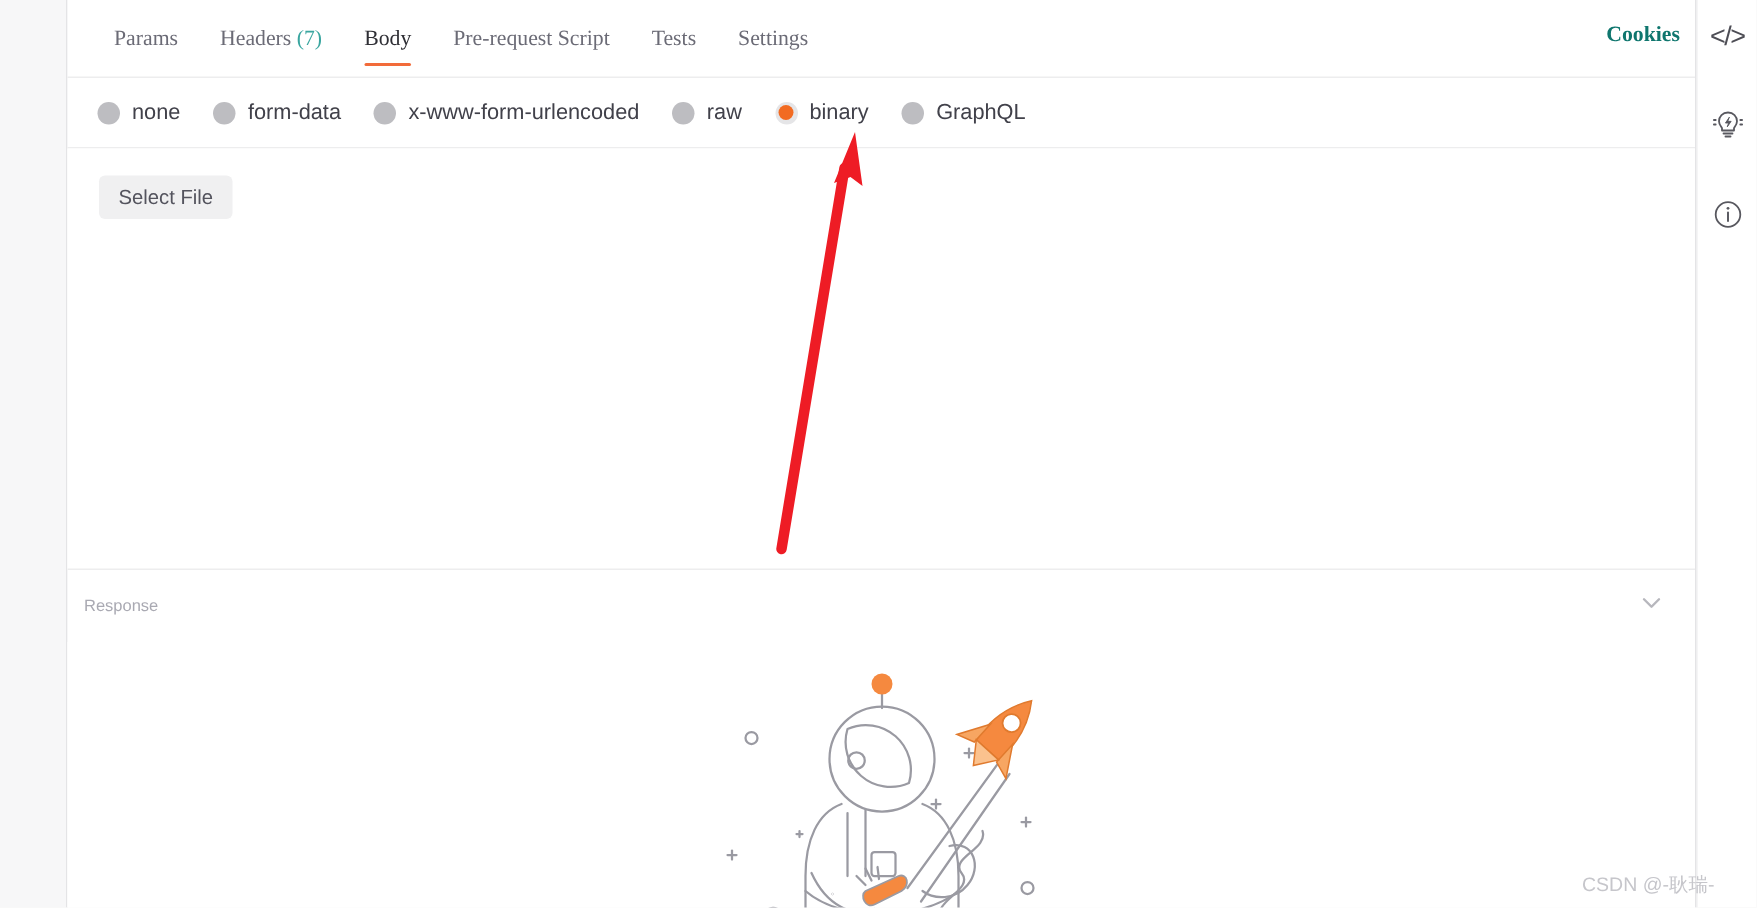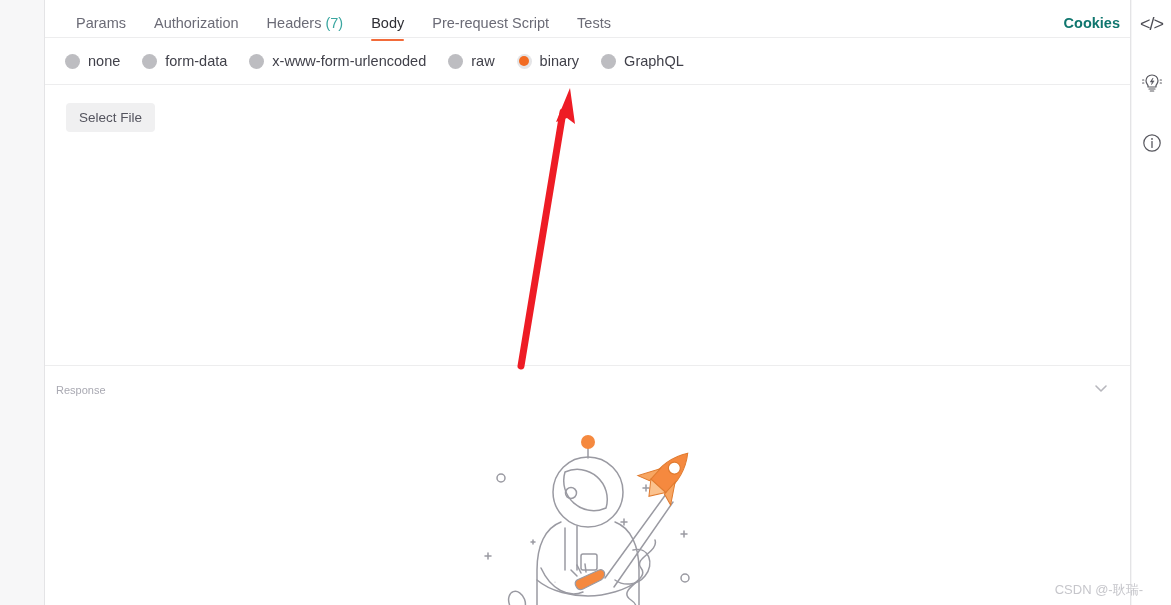--- a/index.html
+++ b/index.html
@@ -27,25 +27,26 @@
   .main {
     position: absolute; left: 45px; top: 0;
     width: 1086px; height: 605px;
     background: #ffffff;
     border-right: 1px solid #e4e4e6;
   }
 
   
   .tabbar {
     position: relative;
-    height: 38px;
+    height: 52px;
     border-bottom: 1px solid #ededee;
     display: flex;
-    align-items: flex-start;
+    align-items: center;
     padding-left: 17px;
+    font-family: Liberation Serif, serif;
   }
   .tab {
     position: relative;
     font-size: 14.5px;
     color: #6b6b76;
     padding: 15px 14px 0 14px;
     height: 45px;
     white-space: nowrap;
     cursor: pointer;
   }
@@ -209,35 +210,35 @@
 
   <div class="left-gutter"></div>
 
   <div class="main">
 
     <div class="tabbar">
       <div class="tab">
         <span>Params</span>
       </div>
       <div class="tab">
-        <span>Authorization</span>
-      </div>
-      <div class="tab">
         <span>Headers</span>
         <span class="count">(7)</span>
       </div>
       <div class="tab active">
         <span>Body</span>
         <span class="underline"></span>
       </div>
       <div class="tab">
         <span>Pre-request Script</span>
       </div>
       <div class="tab">
         <span>Tests</span>
+      </div>
+      <div class="tab">
+        <span>Settings</span>
       </div>
       <div class="cookies-link">Cookies</div>
     </div>
 
     <div class="typerow">
       <div class="opt">
         <span class="radio"></span>
         <span class="opt-label">none</span>
       </div>
       <div class="opt">

